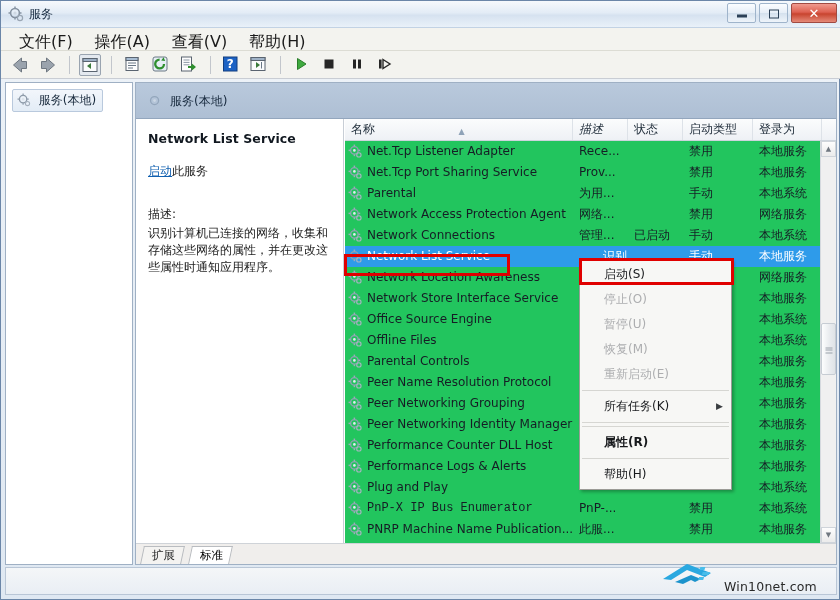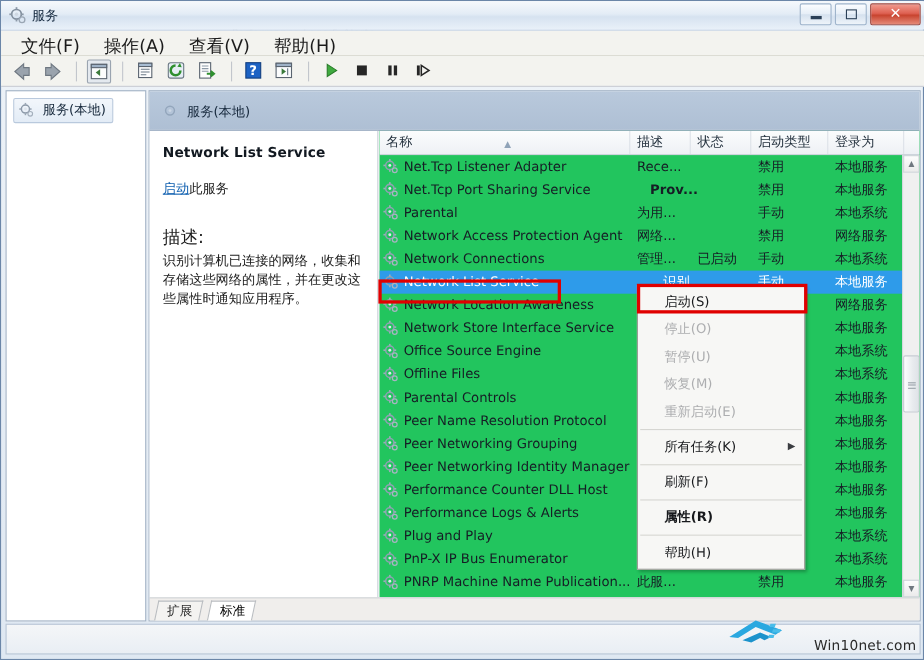--- a/index.html
+++ b/index.html
@@ -130,21 +130,21 @@
     border-right: 1px solid #c8ced6;
   }
   #details .svc-title {
     font-size: 12.5px; font-weight: bold; color: #111820; margin-bottom: 17px;
     letter-spacing: .1px;
   }
   #details .action-line { font-size: 12px; color: #1b1b1b; margin-bottom: 26px; }
   #details .action-line a {
     color: #1160b0; text-decoration: underline; cursor: pointer;
   }
-  #details .desc-label { font-size: 16px; color: #1b1b1b; margin-bottom: 2px; }
+  #details .desc-label { font-size: 12px; color: #1b1b1b; margin-bottom: 2px; }
   #details .desc-body { font-size: 12px; color: #1b1b1b; line-height: 17px; }
 
   
   #listview {
     position: absolute; left: 209px; top: 36px; right: 0; bottom: 21px;
     background: #22c55e; overflow: hidden;
   }
   #lv-headrow {
     position: absolute; left: 0; top: 0; right: 0; height: 22px;
     background: linear-gradient(180deg,#fbfcfd 0%,#eef1f5 100%);
@@ -249,21 +249,21 @@
   }
   #watermark .wm-logo {
     position: absolute; left: 0; top: 4px; width: 58px; height: 34px;
   }
   #watermark .wm-cn {
     position: absolute; left: 62px; top: 1px;
     font-size: 19px; font-weight: bold; color: #1c1c1c; letter-spacing: 1px;
     font-family: "DejaVu Sans", "Liberation Sans", sans-serif;
   }
   #watermark .wm-en {
-    position: absolute; left: 79px; top: 24px;
+    position: absolute; left: 63px; top: 24px;
     font-size: 12.5px; color: #2a2a2a; letter-spacing: .2px;
   }
 </style>
 </head>
 <body>
 
 <div id="window">
 
   <div class="ghost" style="left:215px; top:2px;">User Networking Identity</div>
   <div class="ghost" style="left:200px; top:14px;">Performance Counter DLL Host</div>
@@ -435,21 +435,21 @@
       <div id="details">
         <div class="svc-title">Network List Service</div>
         <div class="action-line"><a>启动</a><span>此服务</span></div>
         <div class="desc-label">描述:</div>
         <div class="desc-body">识别计算机已连接的网络，收集和存储这些网络的属性，并在更改这些属性时通知应用程序。</div>
       </div>
 
       <div id="listview">
         <div id="lv-headrow">
             <div class="lv-th" style="left: 0px; width: 228px;"><span>名称</span><span class="sortmark">▲</span></div>
-            <div class="lv-th" style="left: 228px; width: 55px;"><span>描述</span></div>
+            <div class="lv-th" style="left: 228px; width: 55px; font-style: italic;"><span>描述</span></div>
             <div class="lv-th" style="left: 283px; width: 55px;"><span>状态</span></div>
             <div class="lv-th" style="left: 338px; width: 70px;"><span>启动类型</span></div>
             <div class="lv-th" style="left: 408px; width: 69px;"><span>登录为</span></div>
           </div>
         <div id="lv-rows">
             <div class="lv-row">
               <span class="svcicon"><svg width="15" height="15" viewBox="0 0 16 16">
                   <circle cx="6.8" cy="6.8" r="4" fill="none" stroke="#8fa0b2" stroke-width="1.5"></circle>
                   <circle cx="6.8" cy="6.8" r="1.4" fill="#e3eaf1"></circle>
                   <g fill="#9dabbb">
@@ -472,21 +472,21 @@
                   <circle cx="6.8" cy="6.8" r="1.4" fill="#e3eaf1"></circle>
                   <g fill="#9dabbb">
                     <rect x="6" y="0.6" width="1.6" height="2"></rect>
                     <rect x="6" y="11" width="1.6" height="2"></rect>
                     <rect x="0.6" y="6" width="2" height="1.6"></rect>
                     <rect x="11" y="6" width="2" height="1.6"></rect>
                   </g>
                   <circle cx="11.6" cy="11.6" r="2.3" fill="none" stroke="#a8b4c2" stroke-width="1.2"></circle>
                 </svg></span>
               <div class="lv-cell name" style="left: 0px; width: 228px;">Net.Tcp Port Sharing Service</div>
-              <div class="lv-cell" style="left: 240px; width: 55px; font-weight: bold;">Prov...</div>
+              <div class="lv-cell" style="left: 228px; width: 55px;">Prov...</div>
               <div class="lv-cell" style="left: 283px; width: 55px;"></div>
               <div class="lv-cell" style="left: 338px; width: 70px;">禁用</div>
               <div class="lv-cell" style="left: 408px; width: 69px;">本地服务</div>
             </div>
             <div class="lv-row">
               <span class="svcicon"><svg width="15" height="15" viewBox="0 0 16 16">
                   <circle cx="6.8" cy="6.8" r="4" fill="none" stroke="#8fa0b2" stroke-width="1.5"></circle>
                   <circle cx="6.8" cy="6.8" r="1.4" fill="#e3eaf1"></circle>
                   <g fill="#9dabbb">
                     <rect x="6" y="0.6" width="1.6" height="2"></rect>
@@ -759,21 +759,21 @@
                   <circle cx="6.8" cy="6.8" r="4" fill="none" stroke="#8fa0b2" stroke-width="1.5"></circle>
                   <circle cx="6.8" cy="6.8" r="1.4" fill="#e3eaf1"></circle>
                   <g fill="#9dabbb">
                     <rect x="6" y="0.6" width="1.6" height="2"></rect>
                     <rect x="6" y="11" width="1.6" height="2"></rect>
                     <rect x="0.6" y="6" width="2" height="1.6"></rect>
                     <rect x="11" y="6" width="2" height="1.6"></rect>
                   </g>
                   <circle cx="11.6" cy="11.6" r="2.3" fill="none" stroke="#a8b4c2" stroke-width="1.2"></circle>
                 </svg></span>
-              <div class="lv-cell name" style="left: 0px; width: 228px;">PnP-X IP Bus Enumerator</div>
+              <div class="lv-cell name" style="left: 0px; width: 228px; font-family: Liberation Mono, monospace;">PnP-X IP Bus Enumerator</div>
               <div class="lv-cell" style="left: 228px; width: 55px;">PnP-...</div>
               <div class="lv-cell" style="left: 283px; width: 55px;"></div>
               <div class="lv-cell" style="left: 338px; width: 70px;">禁用</div>
               <div class="lv-cell" style="left: 408px; width: 69px;">本地系统</div>
             </div>
             <div class="lv-row">
               <span class="svcicon"><svg width="15" height="15" viewBox="0 0 16 16">
                   <circle cx="6.8" cy="6.8" r="4" fill="none" stroke="#8fa0b2" stroke-width="1.5"></circle>
                   <circle cx="6.8" cy="6.8" r="1.4" fill="#e3eaf1"></circle>
                   <g fill="#9dabbb">
@@ -822,21 +822,20 @@
 
   <div id="ctxmenu">
       <div class="ctx-item"><span>启动(S)</span></div>
       <div class="ctx-item disabled"><span>停止(O)</span></div>
       <div class="ctx-item disabled"><span>暂停(U)</span></div>
       <div class="ctx-item disabled"><span>恢复(M)</span></div>
       <div class="ctx-item disabled"><span>重新启动(E)</span></div>
       <div class="ctx-sep"></div>
       <div class="ctx-item"><span>所有任务(K)</span><span class="sub-arrow">▶</span></div>
       <div class="ctx-sep"></div>
-      <div class="ctx-item"><span>刷新(F)</span></div>
       <div class="ctx-sep"></div>
       <div class="ctx-item bold"><span>属性(R)</span></div>
       <div class="ctx-sep"></div>
       <div class="ctx-item"><span>帮助(H)</span></div>
     </div>
 
   <div class="redbox" id="redbox-row"></div>
   <div class="redbox" id="redbox-menu"></div>
 
   <div id="statusbar"></div>

